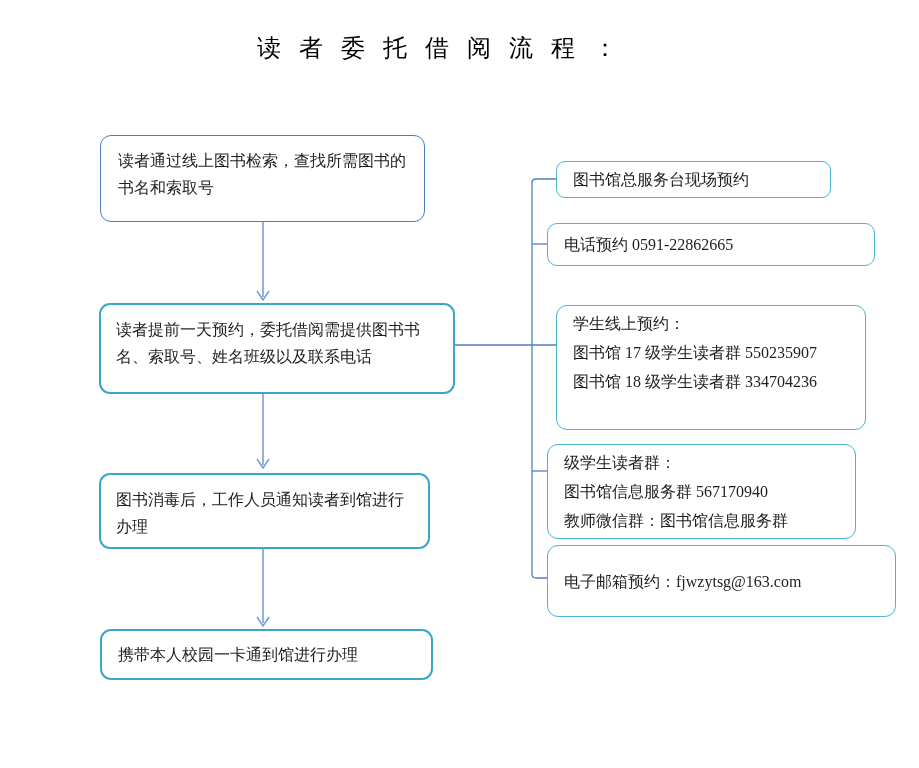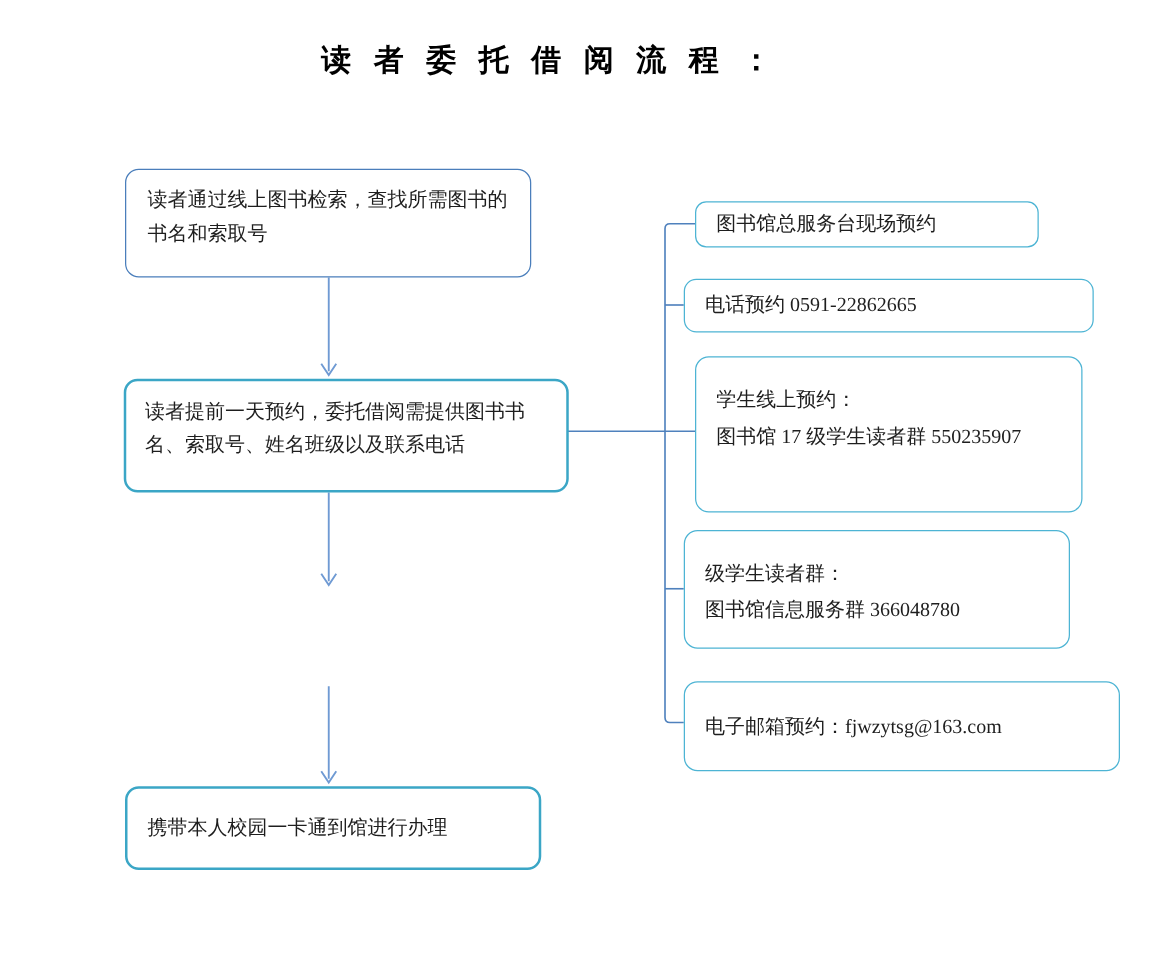--- a/index.html
+++ b/index.html
@@ -1,28 +1,28 @@
 <!DOCTYPE html>
 <html><head>
 <meta charset="utf-8">
 <style>
   html,body{margin:0;padding:0;background:#ffffff;}
   #page{position:relative;width:919px;height:768px;background:#ffffff;overflow:hidden;
         font-family:"Liberation Serif","DejaVu Serif",serif;color:#1e1e1e;}
   #title{position:absolute;left:0;top:32px;width:880px;text-align:center;
-         font-size:24px;font-weight:bold;letter-spacing:6px;color:#000;}
+         font-size:24px;font-weight:normal;letter-spacing:6px;color:#000;}
   svg.connectors{position:absolute;left:0;top:0;width:919px;height:768px;pointer-events:none;}
   .box{position:absolute;box-sizing:border-box;background:#ffffff;border-radius:11px;
        font-size:16px;line-height:27px;}
   .box.blue{border:1.6px solid #4a7ebb;padding-left:17px;}
   .box.cyan{border:2px solid #3ba6c6;}
   .box.cyan-light{border:1.8px solid #4db4d4;}
   .pad{padding:11px 14px 8px 15px;}
   .vcenter{display:flex;align-items:center;padding:0 14px 0 16px;}
-  .rlines{padding:20px 12px 6px 16px;line-height:29px;}
+  .rlines{padding:3px 12px 6px 16px;line-height:29px;margin-top:20px;}
   .line{display:block;white-space:nowrap;}
 </style>
 </head>
 <body>
 
 <div id="page">
 
   <div id="title">读 者 委 托 借 阅 流 程 ：</div>
 
   <svg class="connectors" viewBox="0 0 919 768" xmlns="http://www.w3.org/2000/svg">
@@ -45,40 +45,45 @@
   </svg>
 
   <div class="box blue pad" style="left:100px;top:135px;width:325px;height:87px;">
     <span>读者通过线上图书检索，查找所需图书的书名和索取号</span>
   </div>
 
   <div class="box cyan pad" style="left:99px;top:303px;width:356px;height:91px;">
     <span>读者提前一天预约，委托借阅需提供图书书名、索取号、姓名班级以及联系电话</span>
   </div>
 
+  <div class="box cyan pad" style="left:99px;top:473px;width:331px;height:76px;">
+    <span>图书消毒后，工作人员通知读者到馆进行办理</span>
+  </div>
 
-  <div class="box cyan vcenter" style="left:100px;top:629px;width:333px;height:67px;">
+  <div class="box cyan vcenter" style="left:100px;top:629px;width:333px;height:51px;">
     <span>携带本人校园一卡通到馆进行办理</span>
   </div>
 
   <div class="box cyan-light vcenter" style="left:556px;top:161px;width:275px;height:37px;border-radius:9px;">
     <span class="line">图书馆总服务台现场预约</span>
   </div>
 
   <div class="box cyan-light vcenter" style="left:547px;top:223px;width:328px;height:43px;border-radius:10px;">
     <span class="line">电话预约 0591-22862665</span>
   </div>
 
   <div class="box cyan-light rlines" style="left:556px;top:285px;width:310px;height:125px;">
     <span class="line">学生线上预约：</span>
     <span class="line">图书馆 17 级学生读者群 550235907</span>
+    <span class="line">图书馆 18 级学生读者群 334704236</span>
   </div>
 
   <div class="box cyan-light rlines" style="left:547px;top:424px;width:309px;height:95px;">
     <span class="line">级学生读者群：</span>
-    <span class="line">图书馆信息服务群 366048780</span>
+    <span class="line">图书馆信息服务群 567170940</span>
+    <span class="line">教师微信群：图书馆信息服务群</span>
   </div>
 
   <div class="box cyan-light vcenter" style="left:547px;top:545px;width:349px;height:72px;">
     <span class="line">电子邮箱预约：fjwzytsg@163.com</span>
   </div>
 
 </div>
 
 </body></html>

